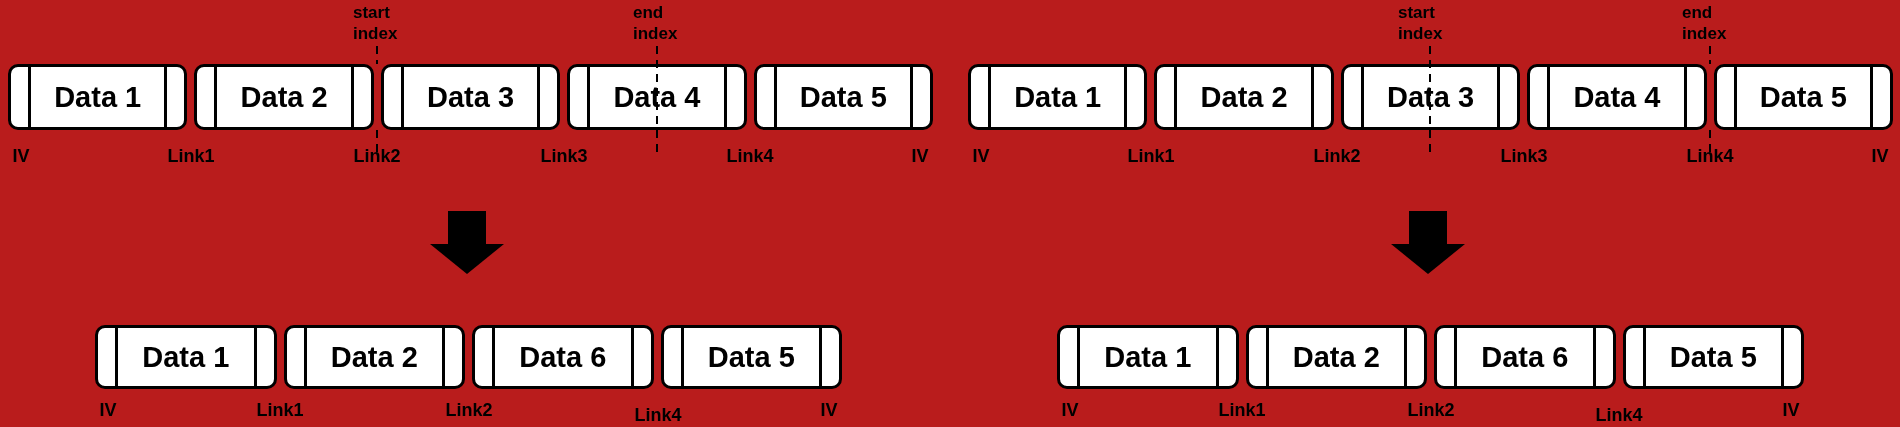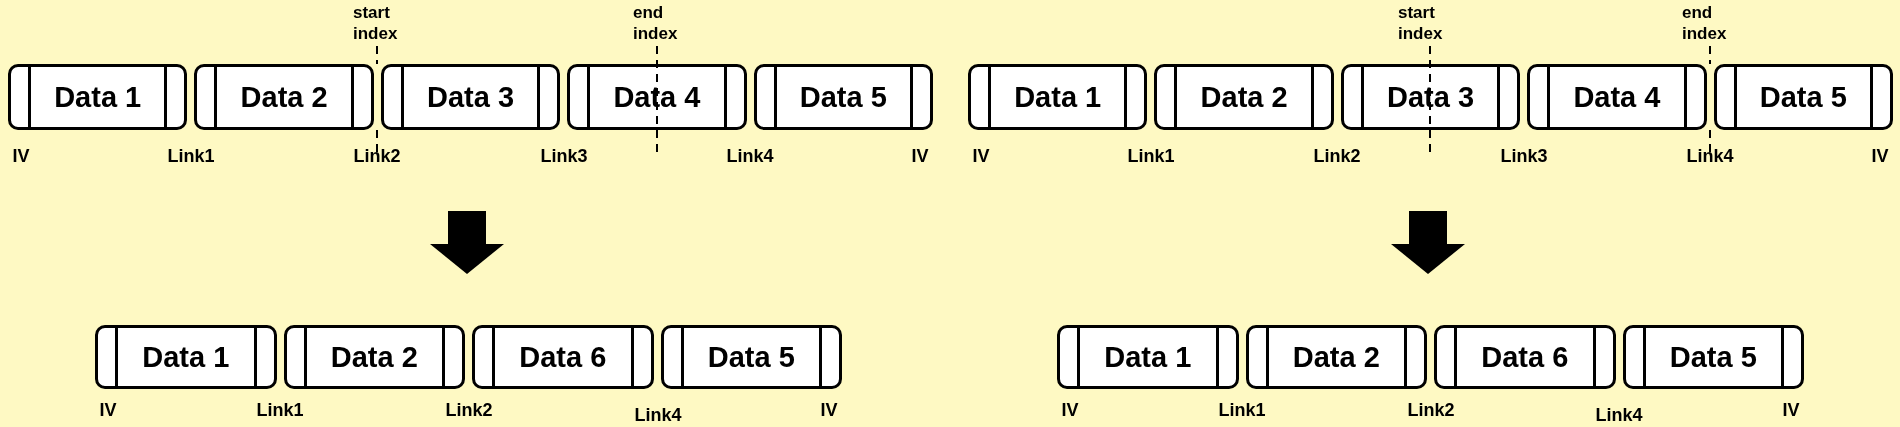--- a/index.html
+++ b/index.html
@@ -1,21 +1,21 @@
 <!DOCTYPE html>
 <html><head>
 <meta charset="utf-8">
 <style>
   * { box-sizing: border-box; margin: 0; padding: 0; }
   html, body { background: #ffffff; }
   .canvas {
     position: relative;
     width: 1900px;
     height: 427px;
-    background: #fef9c3;
+    background: #b91c1c;
     color: #000;
     font-family: "Liberation Sans", sans-serif;
     overflow: hidden;
   }
   .chain {
     position: absolute;
     display: flex;
     gap: 7px;
   }
   .seg {

